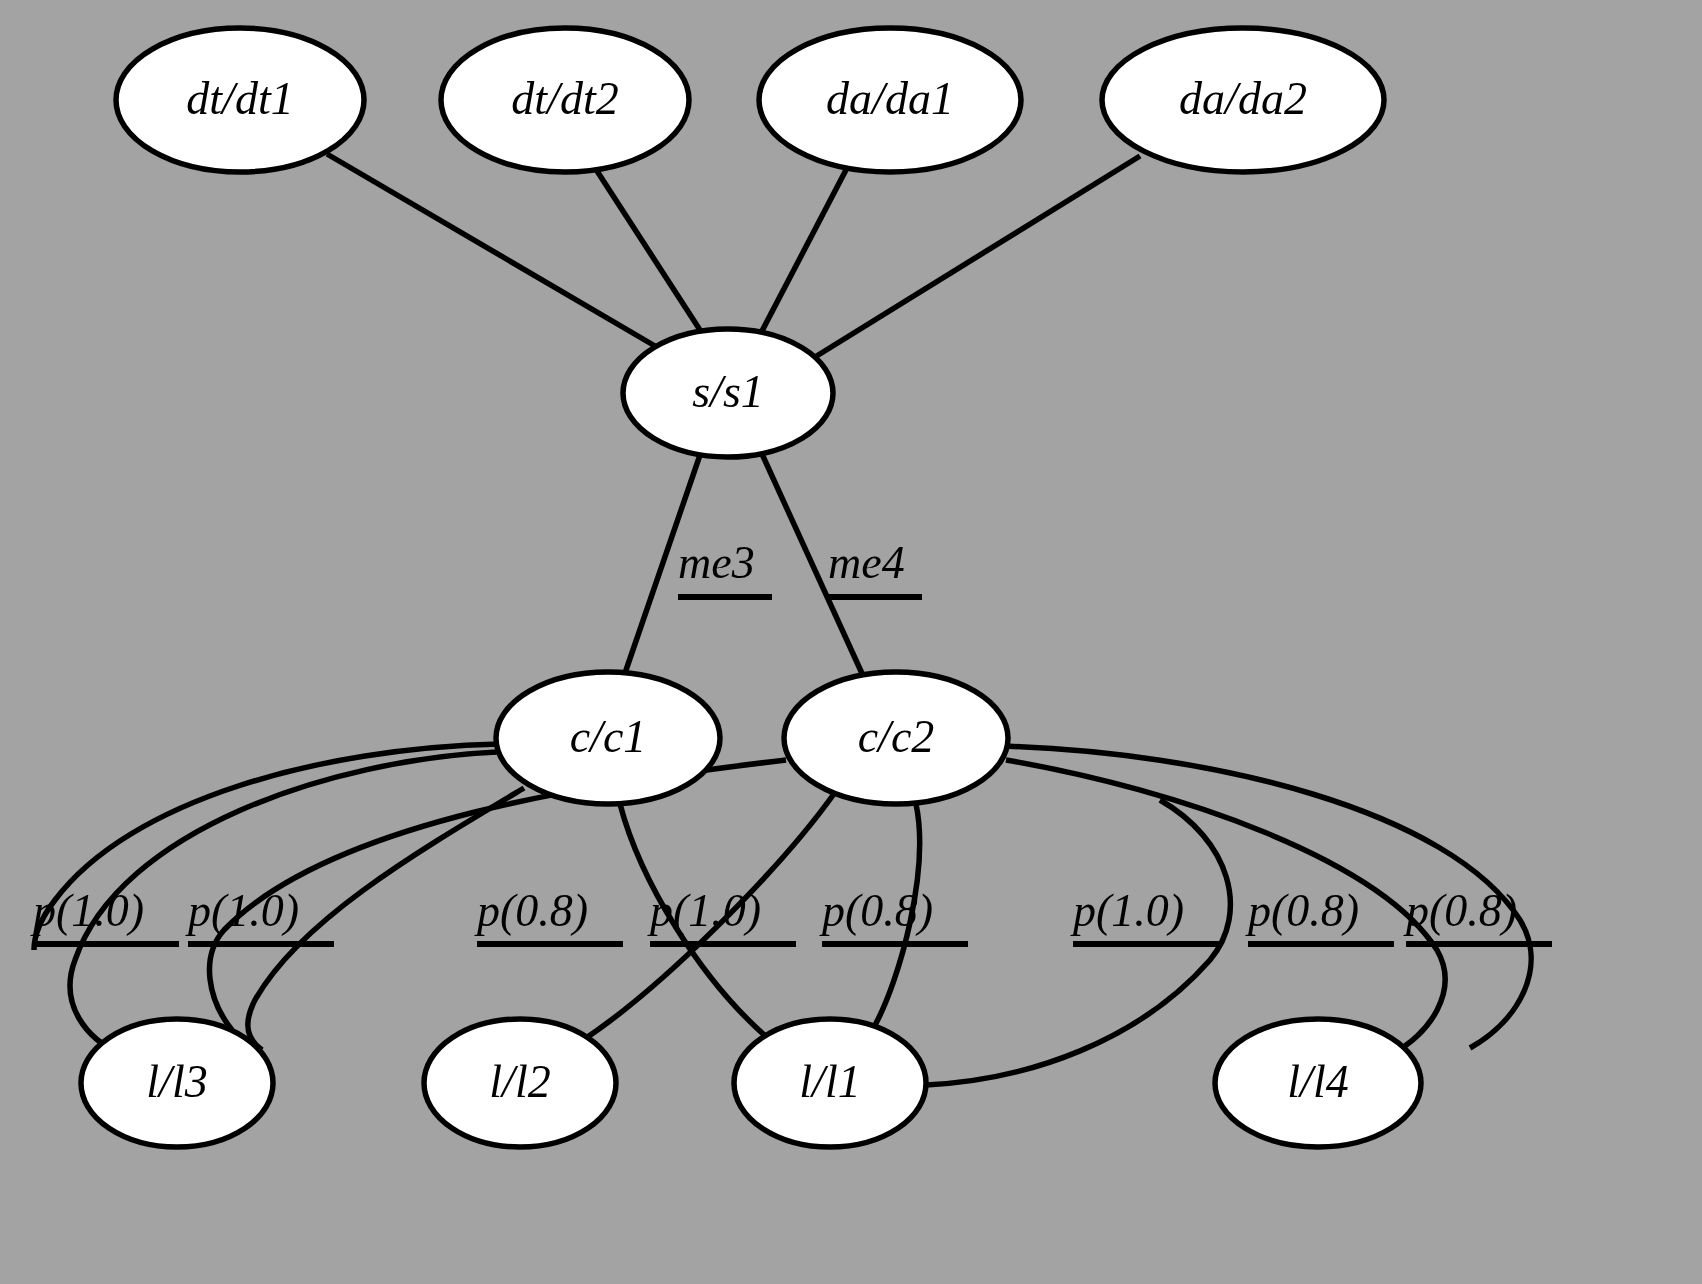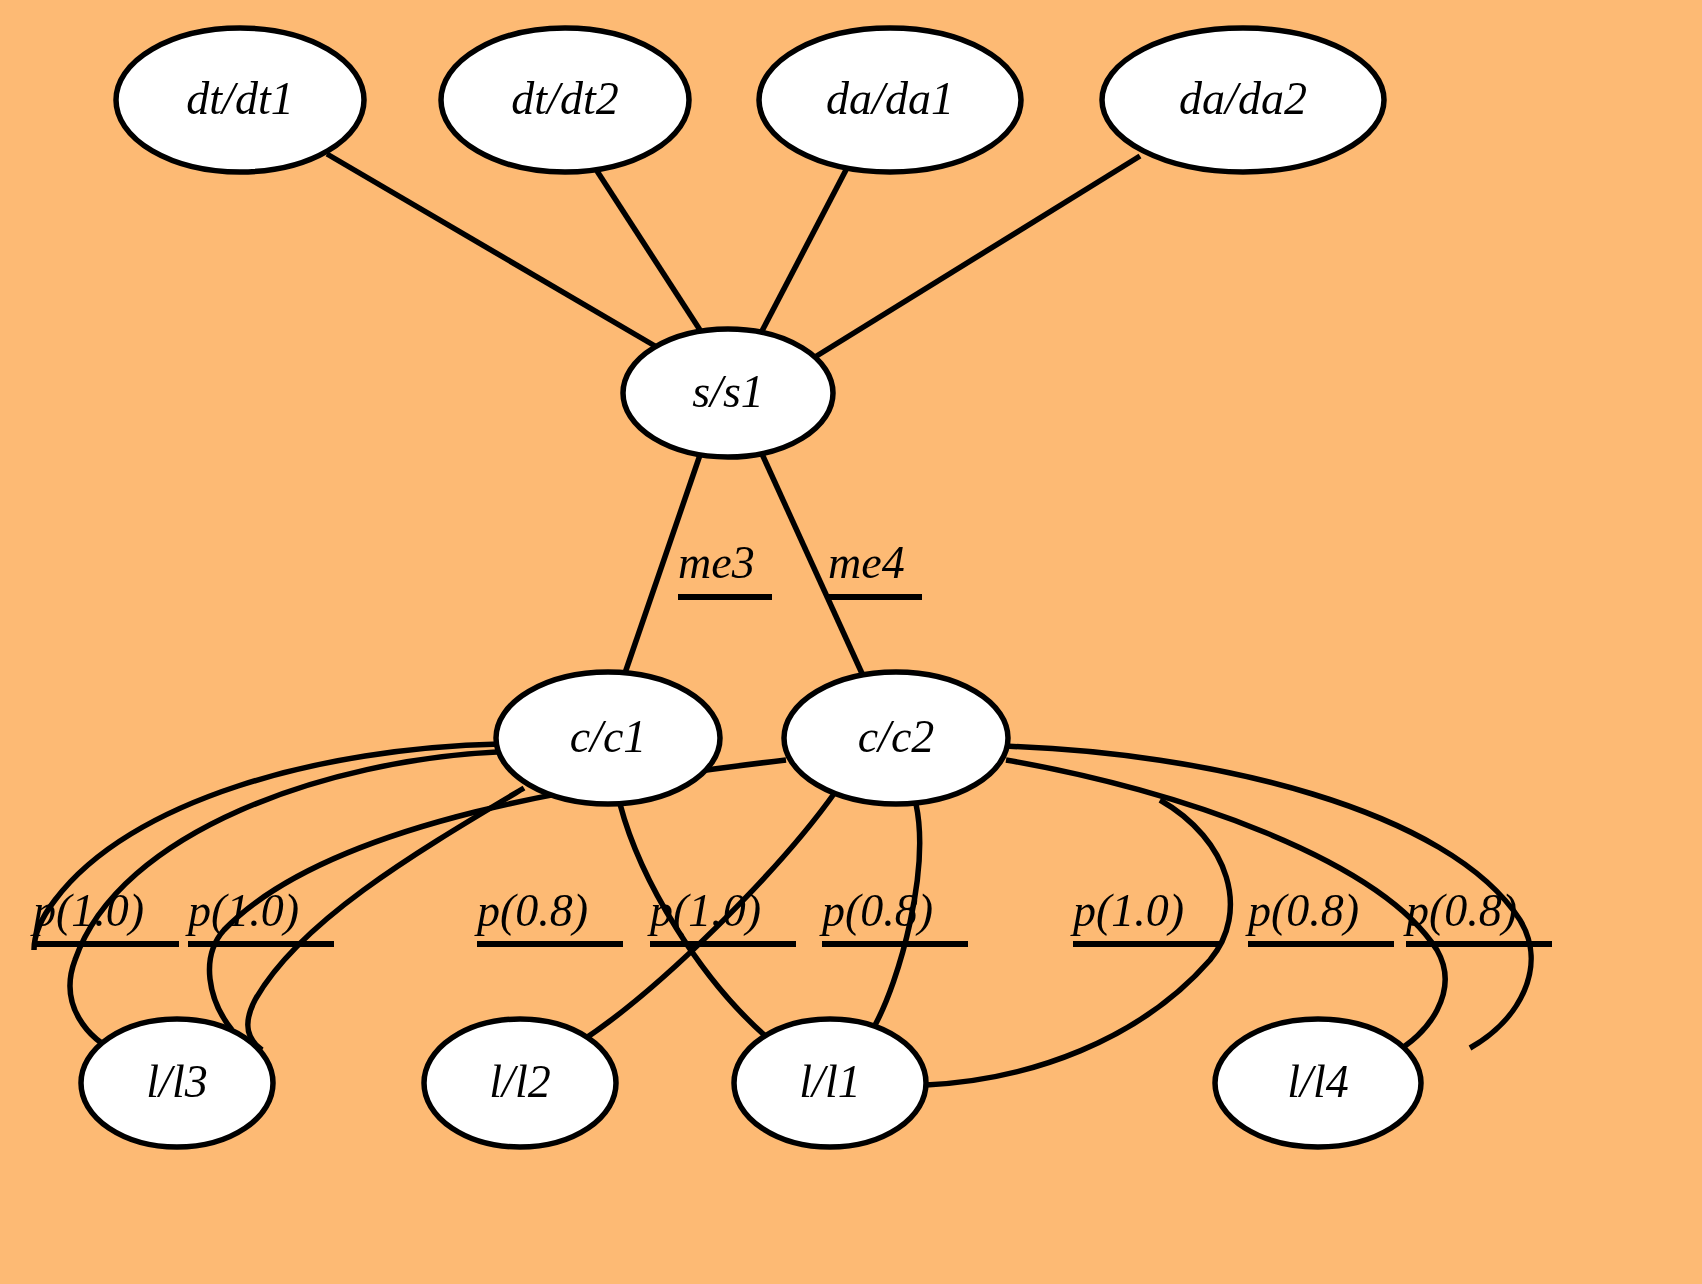--- a/index.html
+++ b/index.html
@@ -10,21 +10,21 @@
   body {
     width: 1702px;
     height: 1284px;
     font-family: "Liberation Serif", "DejaVu Serif", serif;
     overflow: hidden;
   }
   #diagram-root {
     position: relative;
     width: 1702px;
     height: 1284px;
-    background: #fdba74;
+    background: #a3a3a3;
   }
   svg#graph {
     display: block;
     width: 1702px;
     height: 1284px;
   }
   .node-ellipse {
     fill: #ffffff;
     stroke: #000000;
     stroke-width: 5.5;

